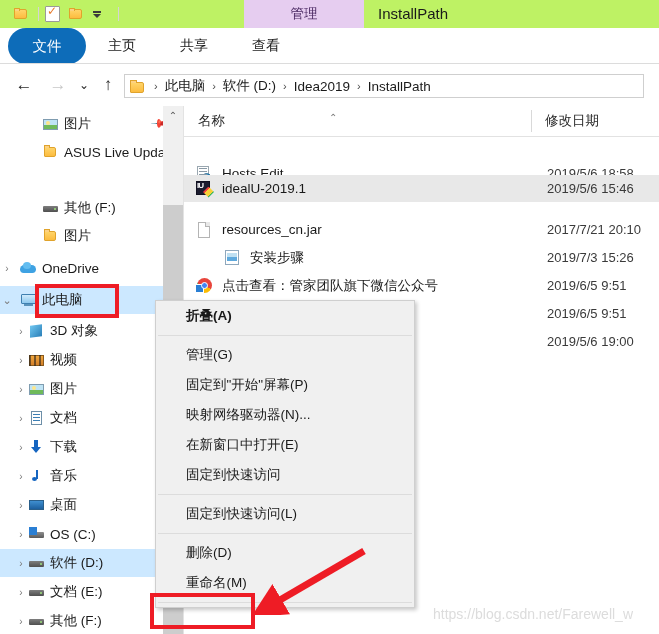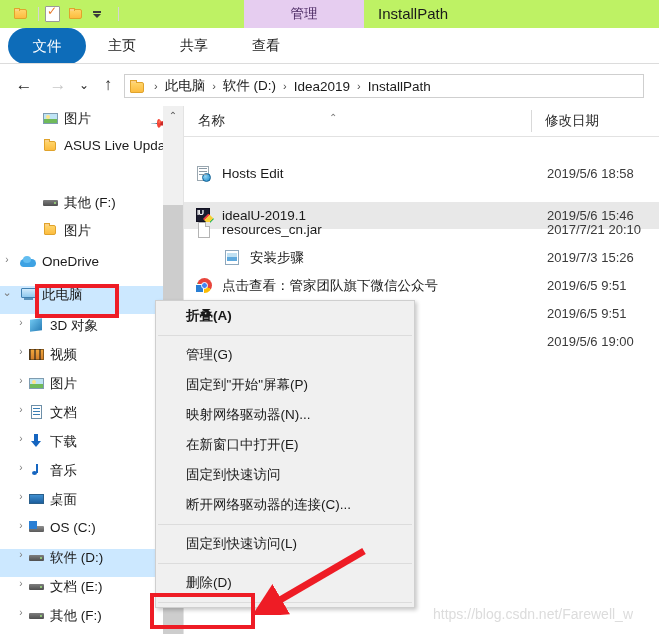--- a/index.html
+++ b/index.html
@@ -109,21 +109,21 @@
     display:flex;align-items:center;justify-content:center;font-size:10px;color:#5a5a5a;
   }
   #nav-thumb{
     position:absolute;left:0;top:99px;width:20px;height:429px;background:#cdcdcd;
   }
   #navsplit{
     position:absolute;left:183px;top:106px;width:1px;height:528px;background:#e3e3e3;
   }
   .navitem{
     position:absolute;left:0;height:28px;width:190px;
-    display:flex;font-size:13.5px;color:#1a1a1a;white-space:nowrap;
+    display:flex;align-items:center;font-size:13.5px;color:#1a1a1a;white-space:nowrap;
   }
   .navitem.sel{background:#cce8ff;}
   .chev{
     width:14px;text-align:center;color:#7b7b7b;font-size:10px;flex:0 0 14px;
   }
   .navicon{width:17px;height:16px;flex:0 0 17px;margin-right:5px;position:relative;}
   .nav-label{overflow:hidden;}
   
   .ic-folder:before{
     content:"";position:absolute;left:2px;top:3px;width:12px;height:10px;
@@ -518,21 +518,21 @@
   <div id="colheader-line"></div>
 
   <div class="filerow" style="top:38px;">
     <span class="fileicon fi-hosts">
         <i class="badge"></i>
       </span>
     <span class="filename">Hosts Edit</span>
     <span class="filedate">2019/5/6 18:58</span>
   </div>
 
-  <div class="filerow sel" style="top:80px;">
+  <div class="filerow sel" style="top:53px;">
     <span class="fileicon fi-idea">
         <i class="badge"></i>
       </span>
     <span class="filename">idealU-2019.1</span>
     <span class="filedate">2019/5/6 15:46</span>
   </div>
 
   <div class="filerow" style="top:94px;">
     <span class="fileicon fi-jar"></span>
     <span class="filename">resources_cn.jar</span>
@@ -569,25 +569,25 @@
 </div>
 
 <div id="ctxmenu">
   <div class="mi bold">折叠(A)</div>
   <div class="msep"></div>
   <div class="mi">管理(G)</div>
   <div class="mi">固定到"开始"屏幕(P)</div>
   <div class="mi">映射网络驱动器(N)...</div>
   <div class="mi">在新窗口中打开(E)</div>
   <div class="mi">固定到快速访问</div>
-  <div class="mi">断开网络驱动器的连接(C)...</div>
   <div class="msep"></div>
   <div class="mi">固定到快速访问(L)</div>
   <div class="msep"></div>
   <div class="mi">删除(D)</div>
+  <div class="mi">重命名(M)</div>
   <div class="msep"></div>
 
 </div>
 
 <div class="redbox" id="redbox-pc"></div>
 <div class="redbox" id="redbox-props"></div>
 
 <svg id="arrow" viewBox="0 0 120 70">
   <defs>
     <marker id="ah" markerWidth="5" markerHeight="5" refX="2.2" refY="2.5" orient="auto">

